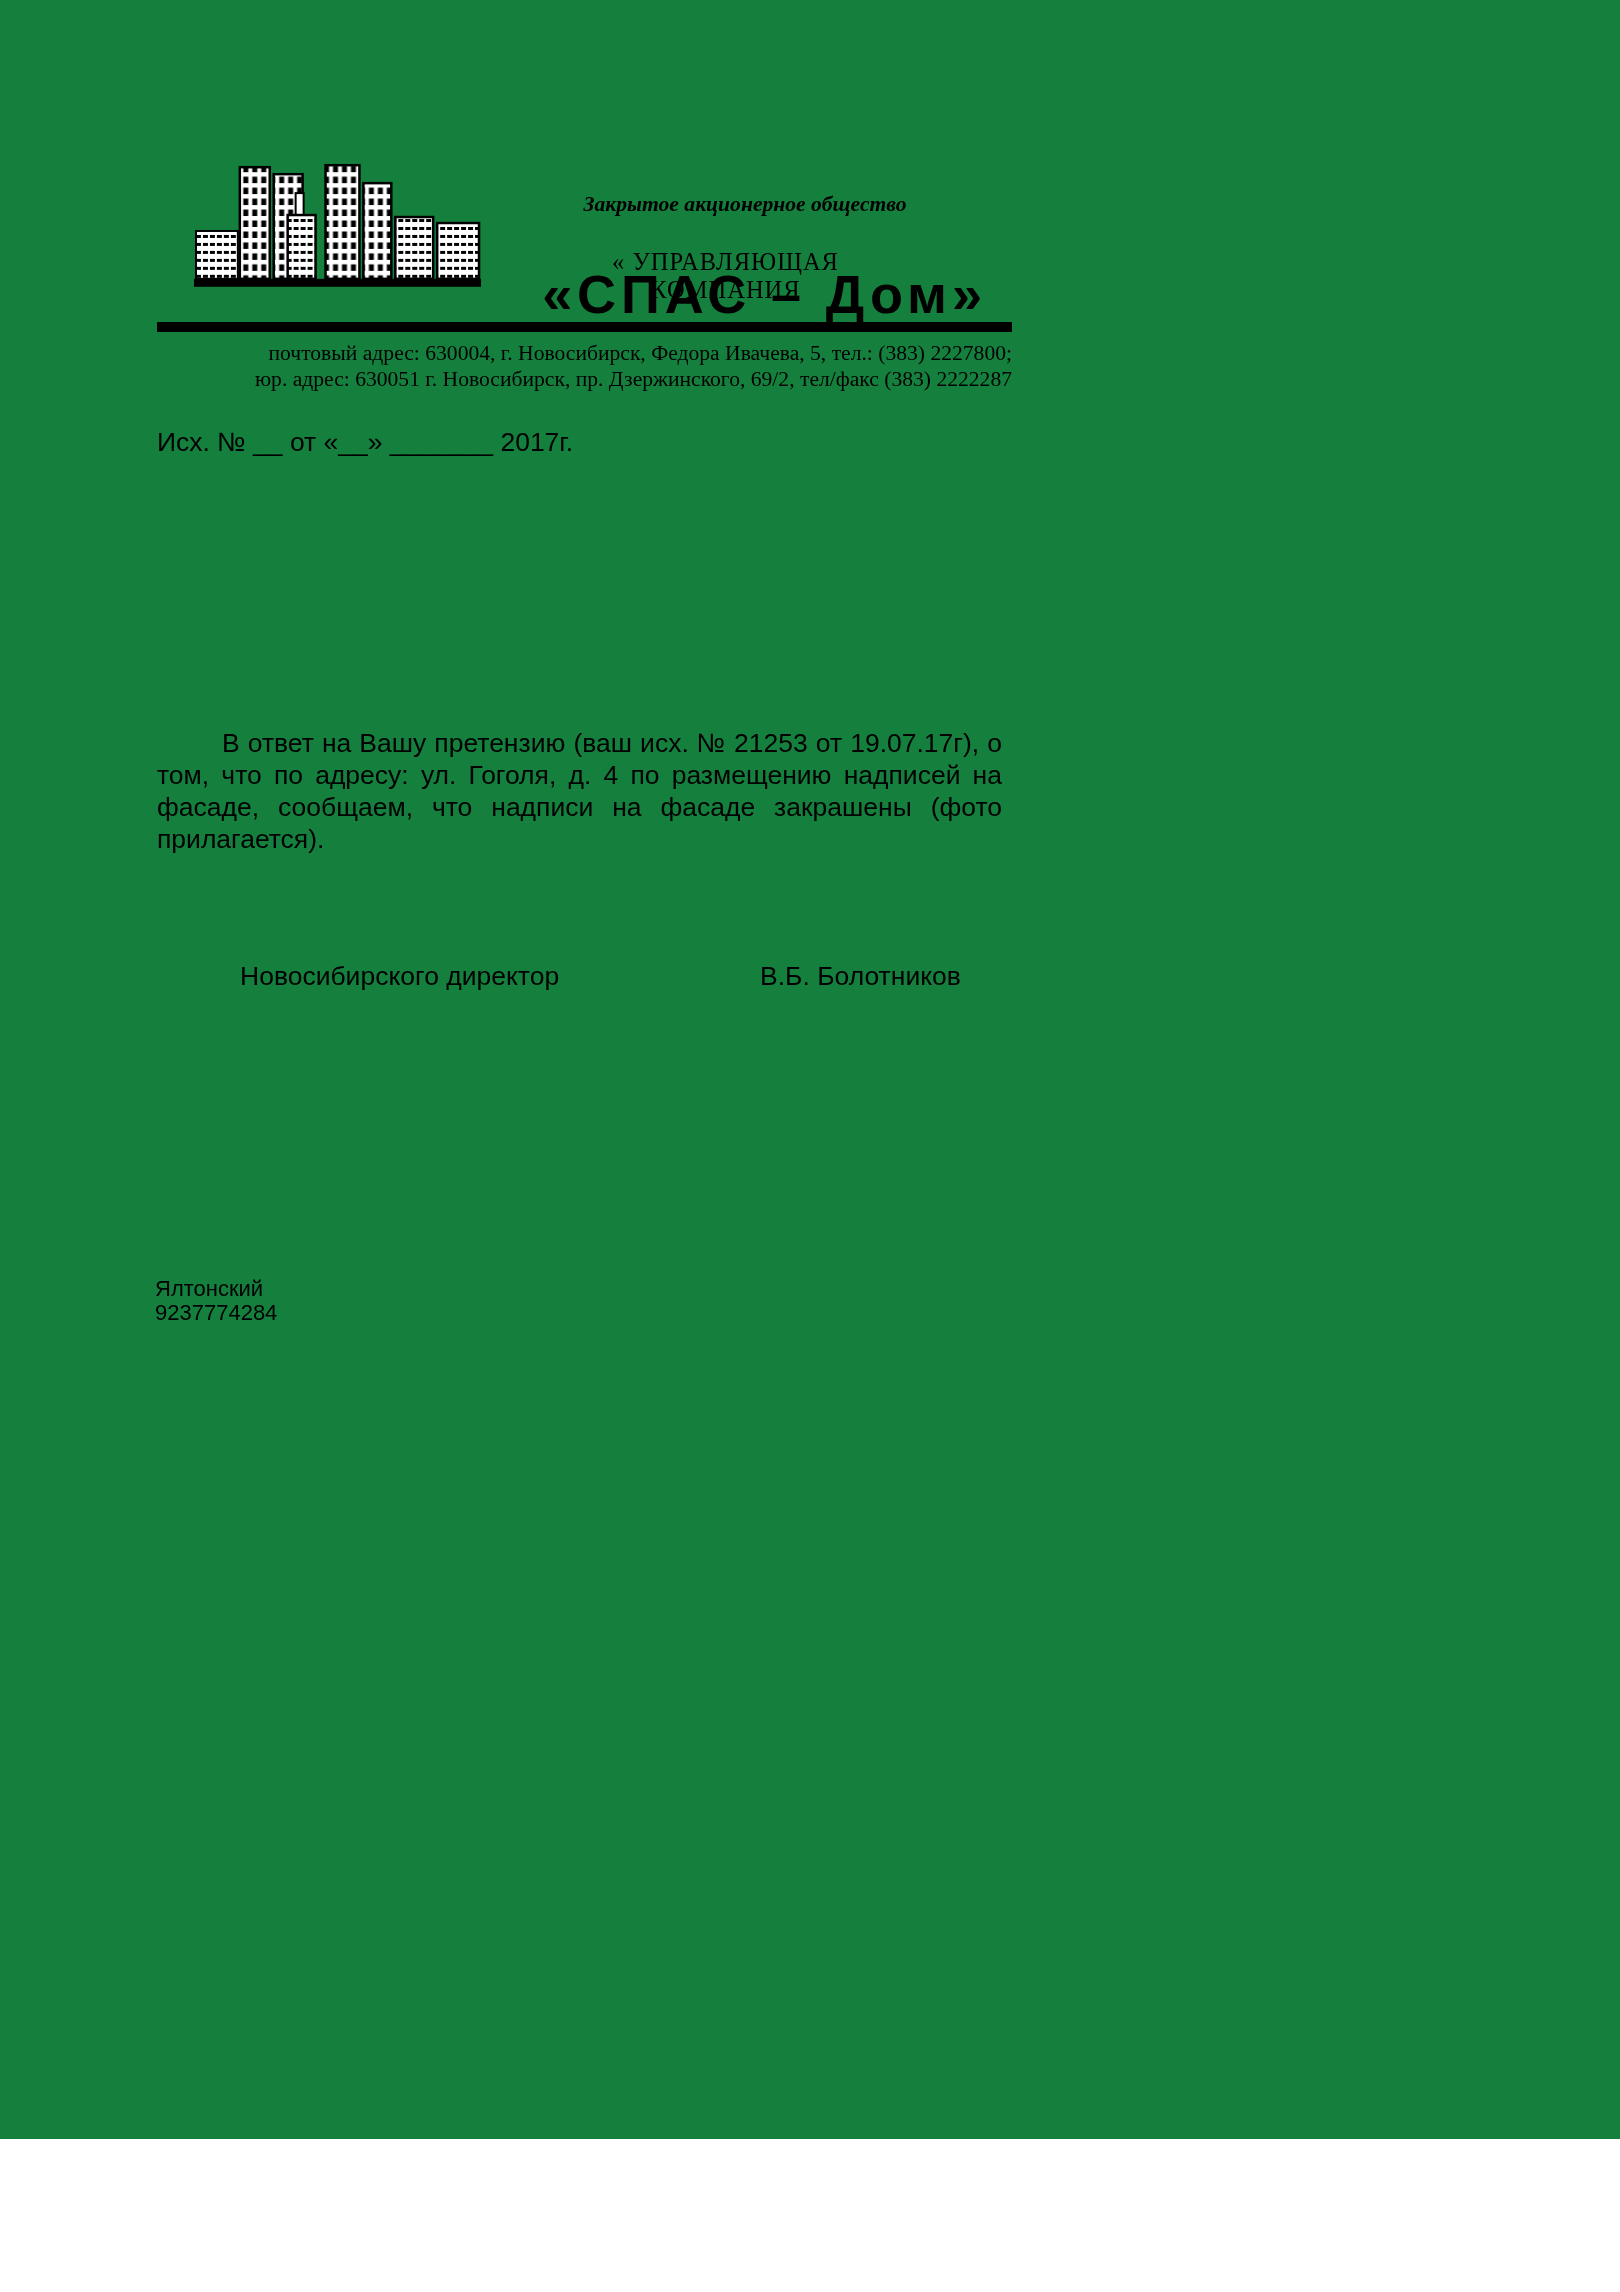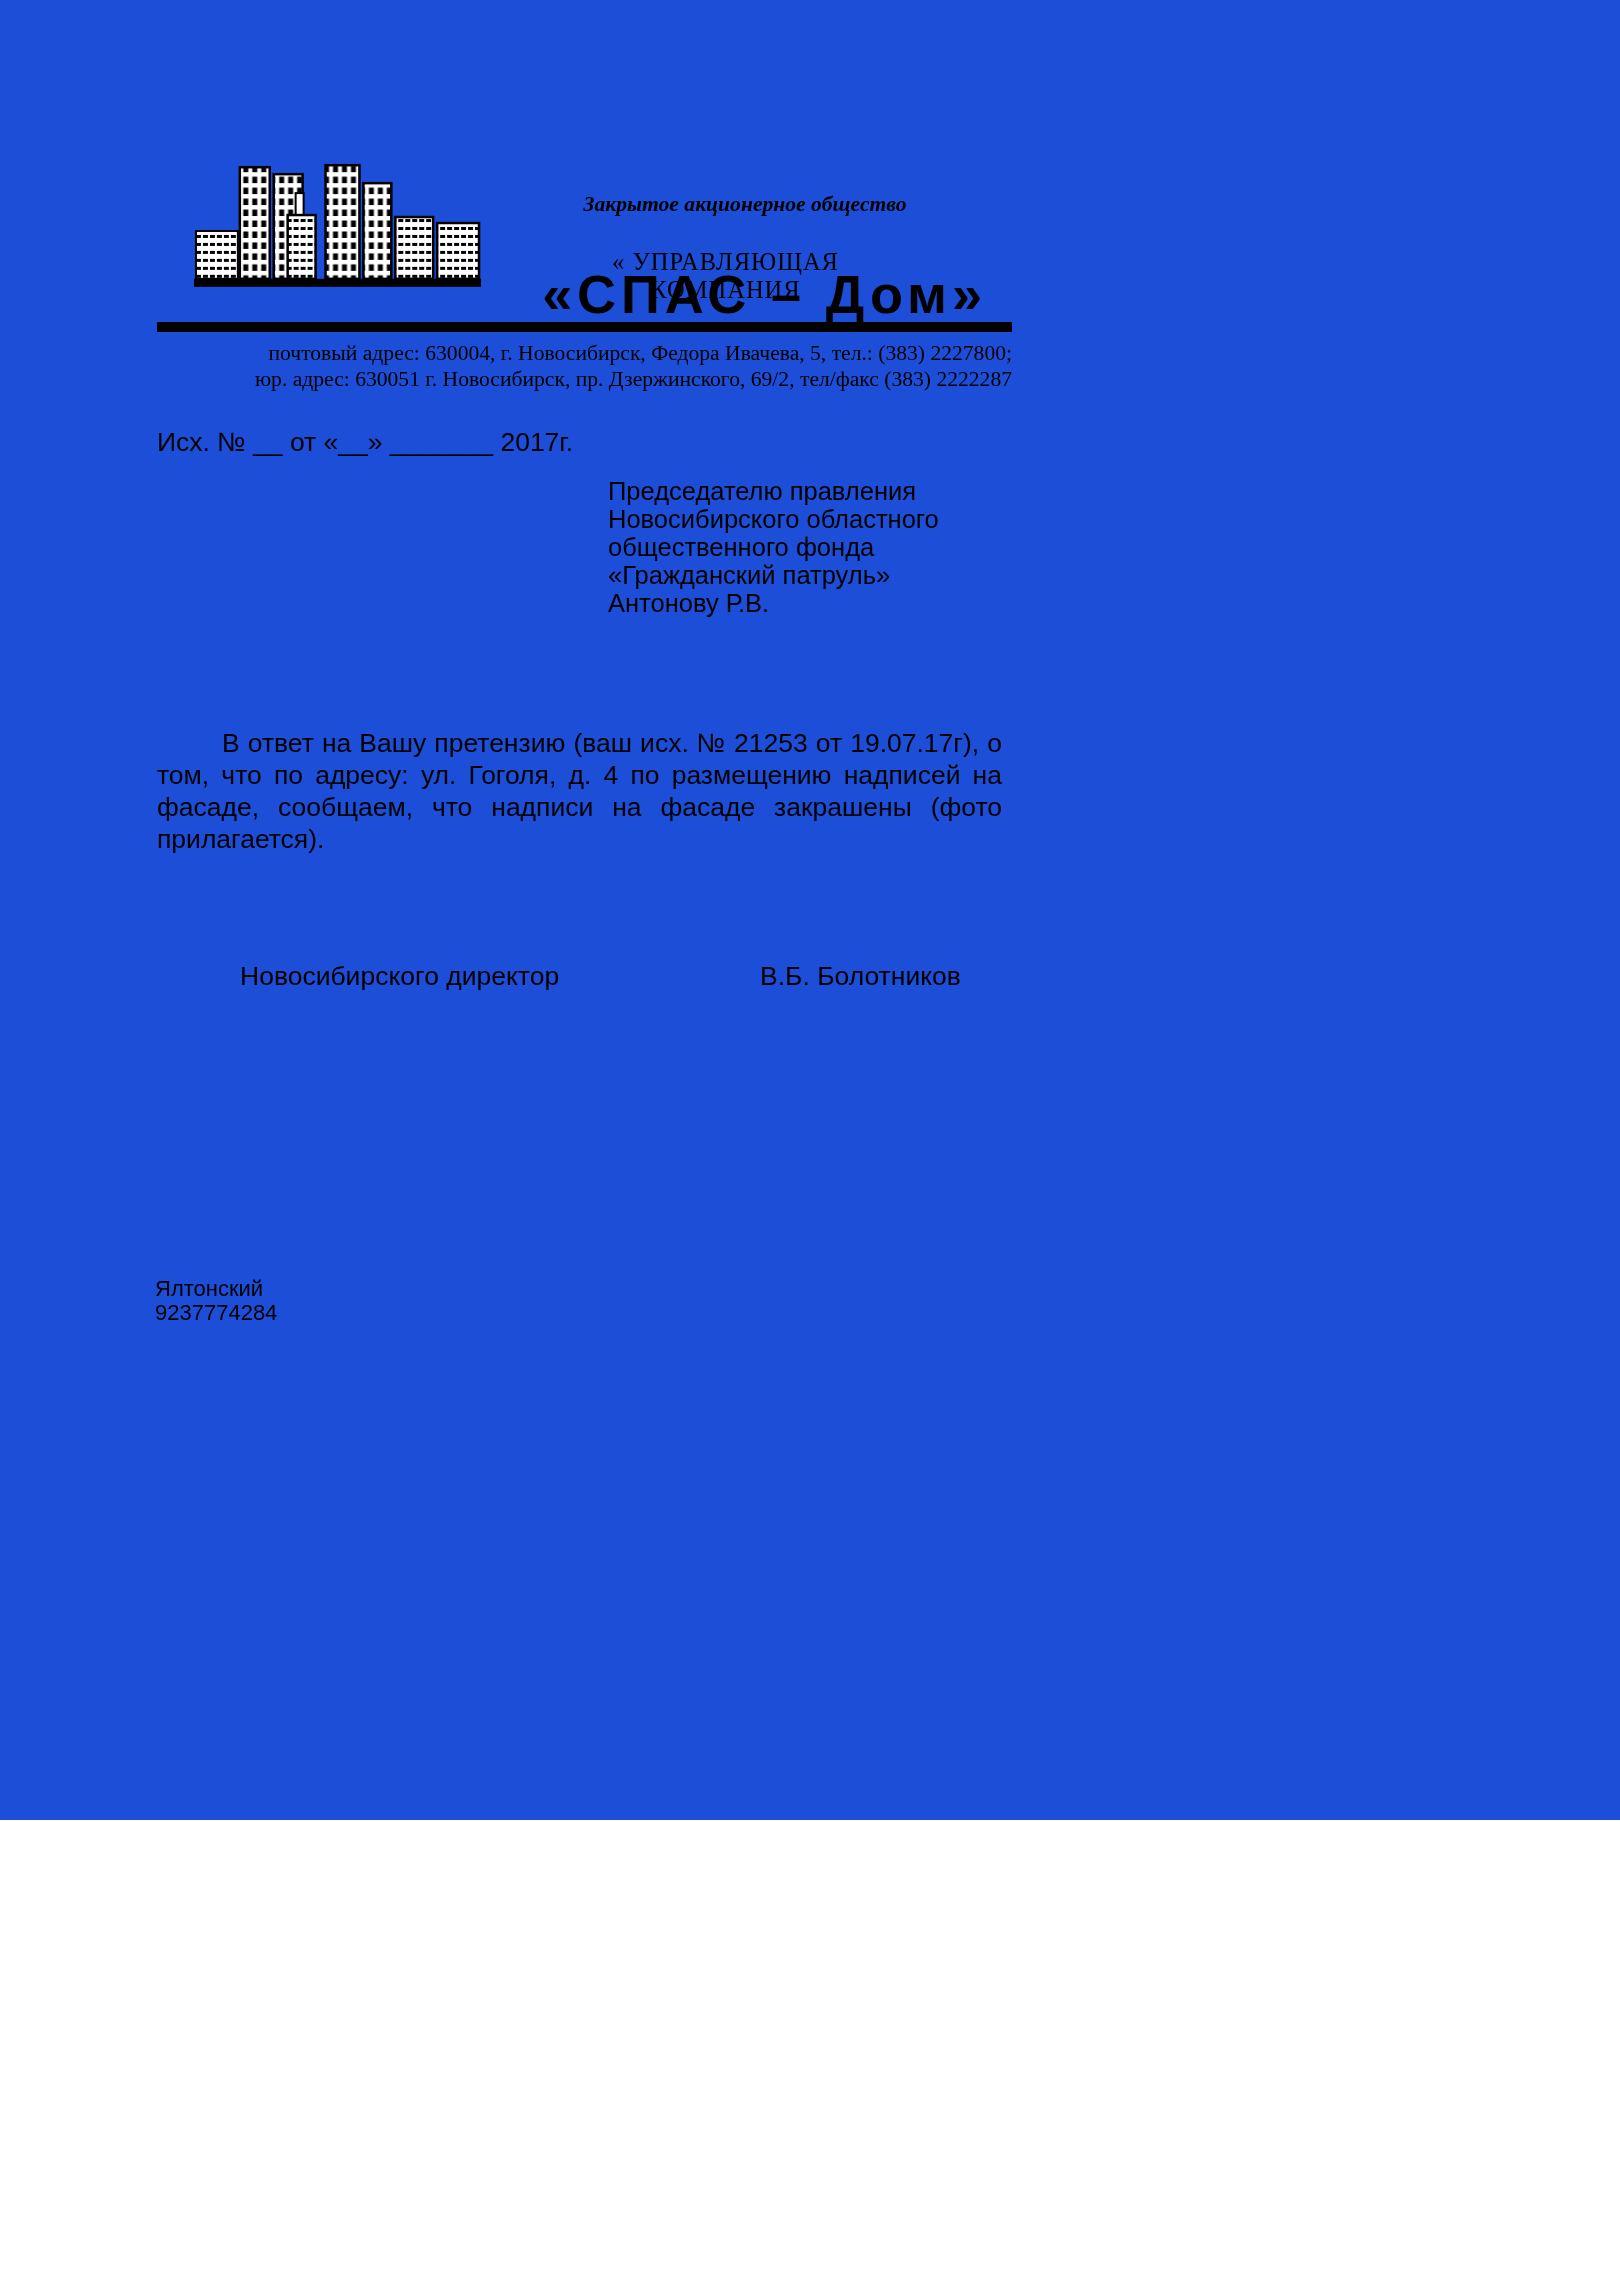--- a/index.html
+++ b/index.html
@@ -1,21 +1,21 @@
 <!DOCTYPE html>
 <html><head>
 <meta charset="utf-8">
 <style>
   * { margin: 0; padding: 0; box-sizing: border-box; }
   html, body { background: #ffffff; }
   .page {
     position: relative;
     width: 1620px;
-    height: 1820px;
-    background: #1d4ed8;
+    height: 2139px;
+    background: #15803d;
     color: #000000;
     font-family: "Liberation Sans", sans-serif;
     overflow: hidden;
   }
 
   
   .logo-wrap {
     position: absolute;
     left: 188px;
     top: 153px;
@@ -159,27 +159,20 @@
   <div class="company-line1">« УПРАВЛЯЮЩАЯ КОМПАНИЯ</div>
   <div class="company-name">«СПАС – Дом»</div>
 
   <div class="header-rule"></div>
 
   <div class="addr addr-postal">почтовый адрес: 630004, г. Новосибирск, Федора Ивачева, 5, тел.: (383) 2227800;</div>
   <div class="addr addr-legal">юр. адрес: 630051 г. Новосибирск, пр. Дзержинского, 69/2, тел/факс (383) 2222287</div>
 
   <div class="ref-line">Исх. № __ от  «__» _______ 2017г.</div>
 
-  <div class="recipient">
-    <div>Председателю правления</div>
-    <div>Новосибирского областного</div>
-    <div>общественного фонда</div>
-    <div>«Гражданский патруль»</div>
-    <div>Антонову Р.В.</div>
-  </div>
 
   <div class="body-par">В ответ на Вашу претензию (ваш исх. № 21253 от 19.07.17г), о том, что по адресу: ул. Гоголя, д. 4 по размещению надписей на фасаде, сообщаем, что надписи на фасаде закрашены  (фото прилагается).</div>
 
   <div class="sig-title">Новосибирского директор</div>
   <div class="sig-name">В.Б. Болотников</div>
 
   <div class="footer-block">
     <div>Ялтонский</div>
     <div>9237774284</div>
   </div>

